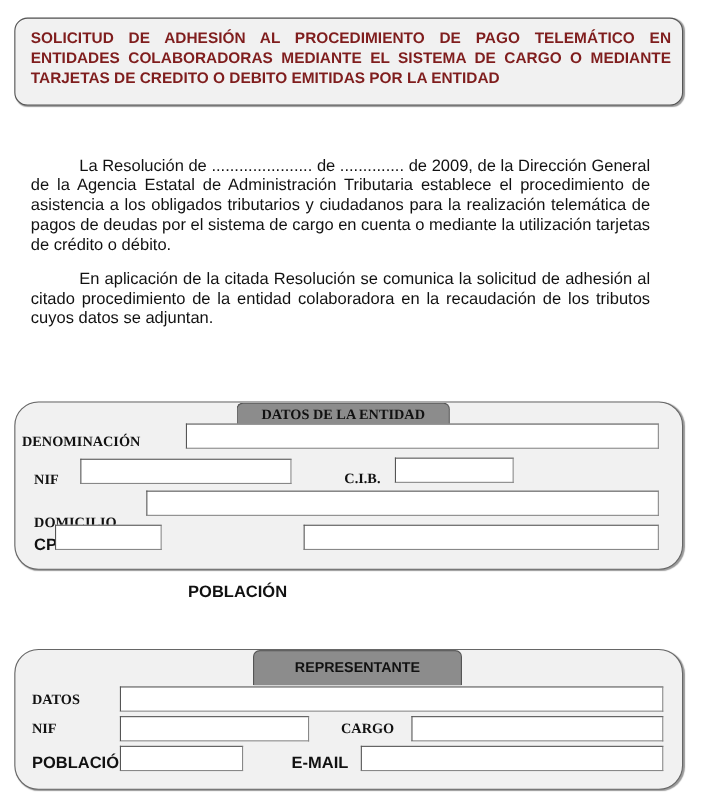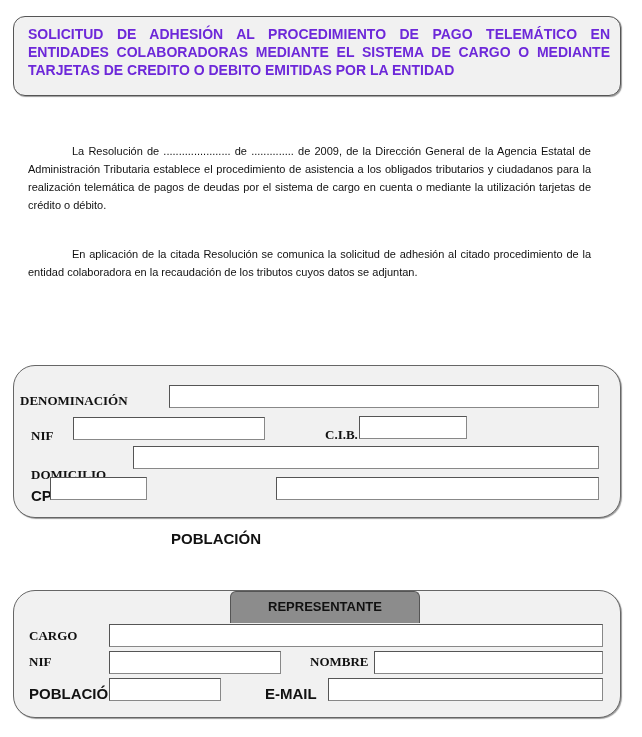--- a/index.html
+++ b/index.html
@@ -5,26 +5,26 @@
   html, body { margin:0; padding:0; background:#ffffff; }
   body { width:642px; height:737px; position:relative; overflow:hidden; font-family:"Liberation Sans", sans-serif; color:#111; }
   .title-box {
     position:absolute; left:13px; top:16px; width:608px; height:80px;
     border:1px solid #555; border-radius:12px; background:#f1f1f1;
     box-shadow:1px 1px 1px #999; box-sizing:border-box;
     padding:8px 10px 0 14px;
   }
   .title-text {
     font-family:"Liberation Sans", sans-serif; font-weight:bold; font-size:14px;
-    line-height:18px; text-align:justify; text-align-last:left; color:#6d28d9;
+    line-height:18px; text-align:justify; text-align-last:left; color:#7f1d1d;
     margin:0;
   }
   .para {
     position:absolute; left:28px; width:563px;
-    font-size:11px; line-height:18px; text-align:justify; color:#111;
+    font-size:15px; line-height:18px; text-align:justify; color:#111;
     margin:0;
   }
   .para .indent { display:inline-block; width:44px; }
   #para1 { top:142px; }
   #para2 { top:245px; }
 
   .panel {
     position:absolute; left:13px; width:608px; box-sizing:border-box;
     border:1px solid #666; border-radius:22px; background:#f1f1f1;
     box-shadow:1px 1px 1px #999;
@@ -56,50 +56,51 @@
 
 <div class="title-box">
   <p class="title-text">SOLICITUD DE ADHESIÓN AL PROCEDIMIENTO DE PAGO TELEMÁTICO EN ENTIDADES COLABORADORAS MEDIANTE EL SISTEMA DE CARGO O MEDIANTE TARJETAS DE CREDITO O DEBITO EMITIDAS POR LA ENTIDAD</p>
 </div>
 
 <p class="para" id="para1"><span class="indent"></span><span>La Resolución de ...................... de .............. de 2009, de la Dirección General de la Agencia Estatal de Administración Tributaria establece el procedimiento de asistencia a los obligados tributarios y ciudadanos para la realización telemática de pagos de deudas por el sistema de cargo en cuenta o mediante la utilización tarjetas de crédito o débito.</span></p>
 
 <p class="para" id="para2"><span class="indent"></span><span>En aplicación de la citada Resolución se comunica la solicitud de adhesión al citado procedimiento de la entidad colaboradora en la recaudación de los tributos cuyos datos se adjuntan.</span></p>
 
 <div class="panel" id="panel-entidad">
+  <div class="tab" id="tab-entidad">DATOS DE LA ENTIDAD</div>
 
   <span class="lbl serif" style="left:6px; top:27px;">DENOMINACIÓN</span>
   <input class="field" style="left: 155px; top: 19px; width: 430px;" value="">
 
   <span class="lbl serif" style="left:17px; top:62px;">NIF</span>
   <input class="field" style="left: 59px; top: 51px; width: 192px;" value="">
 
-  <span class="lbl serif" style="left:299px; top:61px;margin-left:12px;">C.I.B.</span>
+  <span class="lbl serif" style="left:299px; top:61px;">C.I.B.</span>
   <input class="field" style="left: 345px; top: 50px; width: 108px;" value="">
 
   <span class="lbl serif" style="left:17px; top:101px;">DOMICILIO</span>
   <input class="field" style="left: 119px; top: 80px; width: 466px;" value="">
 
   <span class="lbl sans" style="left:17px; top:121px;">CP</span>
   <input class="field" style="left: 36px; top: 111px; width: 97px;" value="">
 
   <span class="lbl sans" style="left:157px; top:121px;margin-top:43px;">POBLACIÓN</span>
   <input class="field" style="left: 262px; top: 111px; width: 323px;" value="">
 </div>
 
 <div class="panel" id="panel-repr">
   <div class="tab" id="tab-repr">REPRESENTANTE</div>
 
-  <span class="lbl serif" style="left:15px; top:37px;">CARGO</span>
+  <span class="lbl serif" style="left:15px; top:37px;">DATOS</span>
   <input class="field" style="left: 95px; top: 33px; width: 494px;" value="">
 
   <span class="lbl serif" style="left:15px; top:63px;">NIF</span>
   <input class="field" style="left: 95px; top: 60px; width: 172px;" value="">
 
-  <span class="lbl serif" style="left:296px; top:63px;">NOMBRE</span>
+  <span class="lbl serif" style="left:296px; top:63px;">CARGO</span>
   <input class="field" style="left: 360px; top: 60px; width: 229px;" value="">
 
   <span class="lbl sans" style="left:15px; top:94px;">POBLACIÓN</span>
   <input class="field" style="left: 95px; top: 87px; width: 112px;" value="">
 
   <span class="lbl sans" style="left:251px; top:94px;">E-MAIL</span>
   <input class="field" style="left: 314px; top: 87px; width: 275px;" value="">
 </div>
 
 </body></html>

